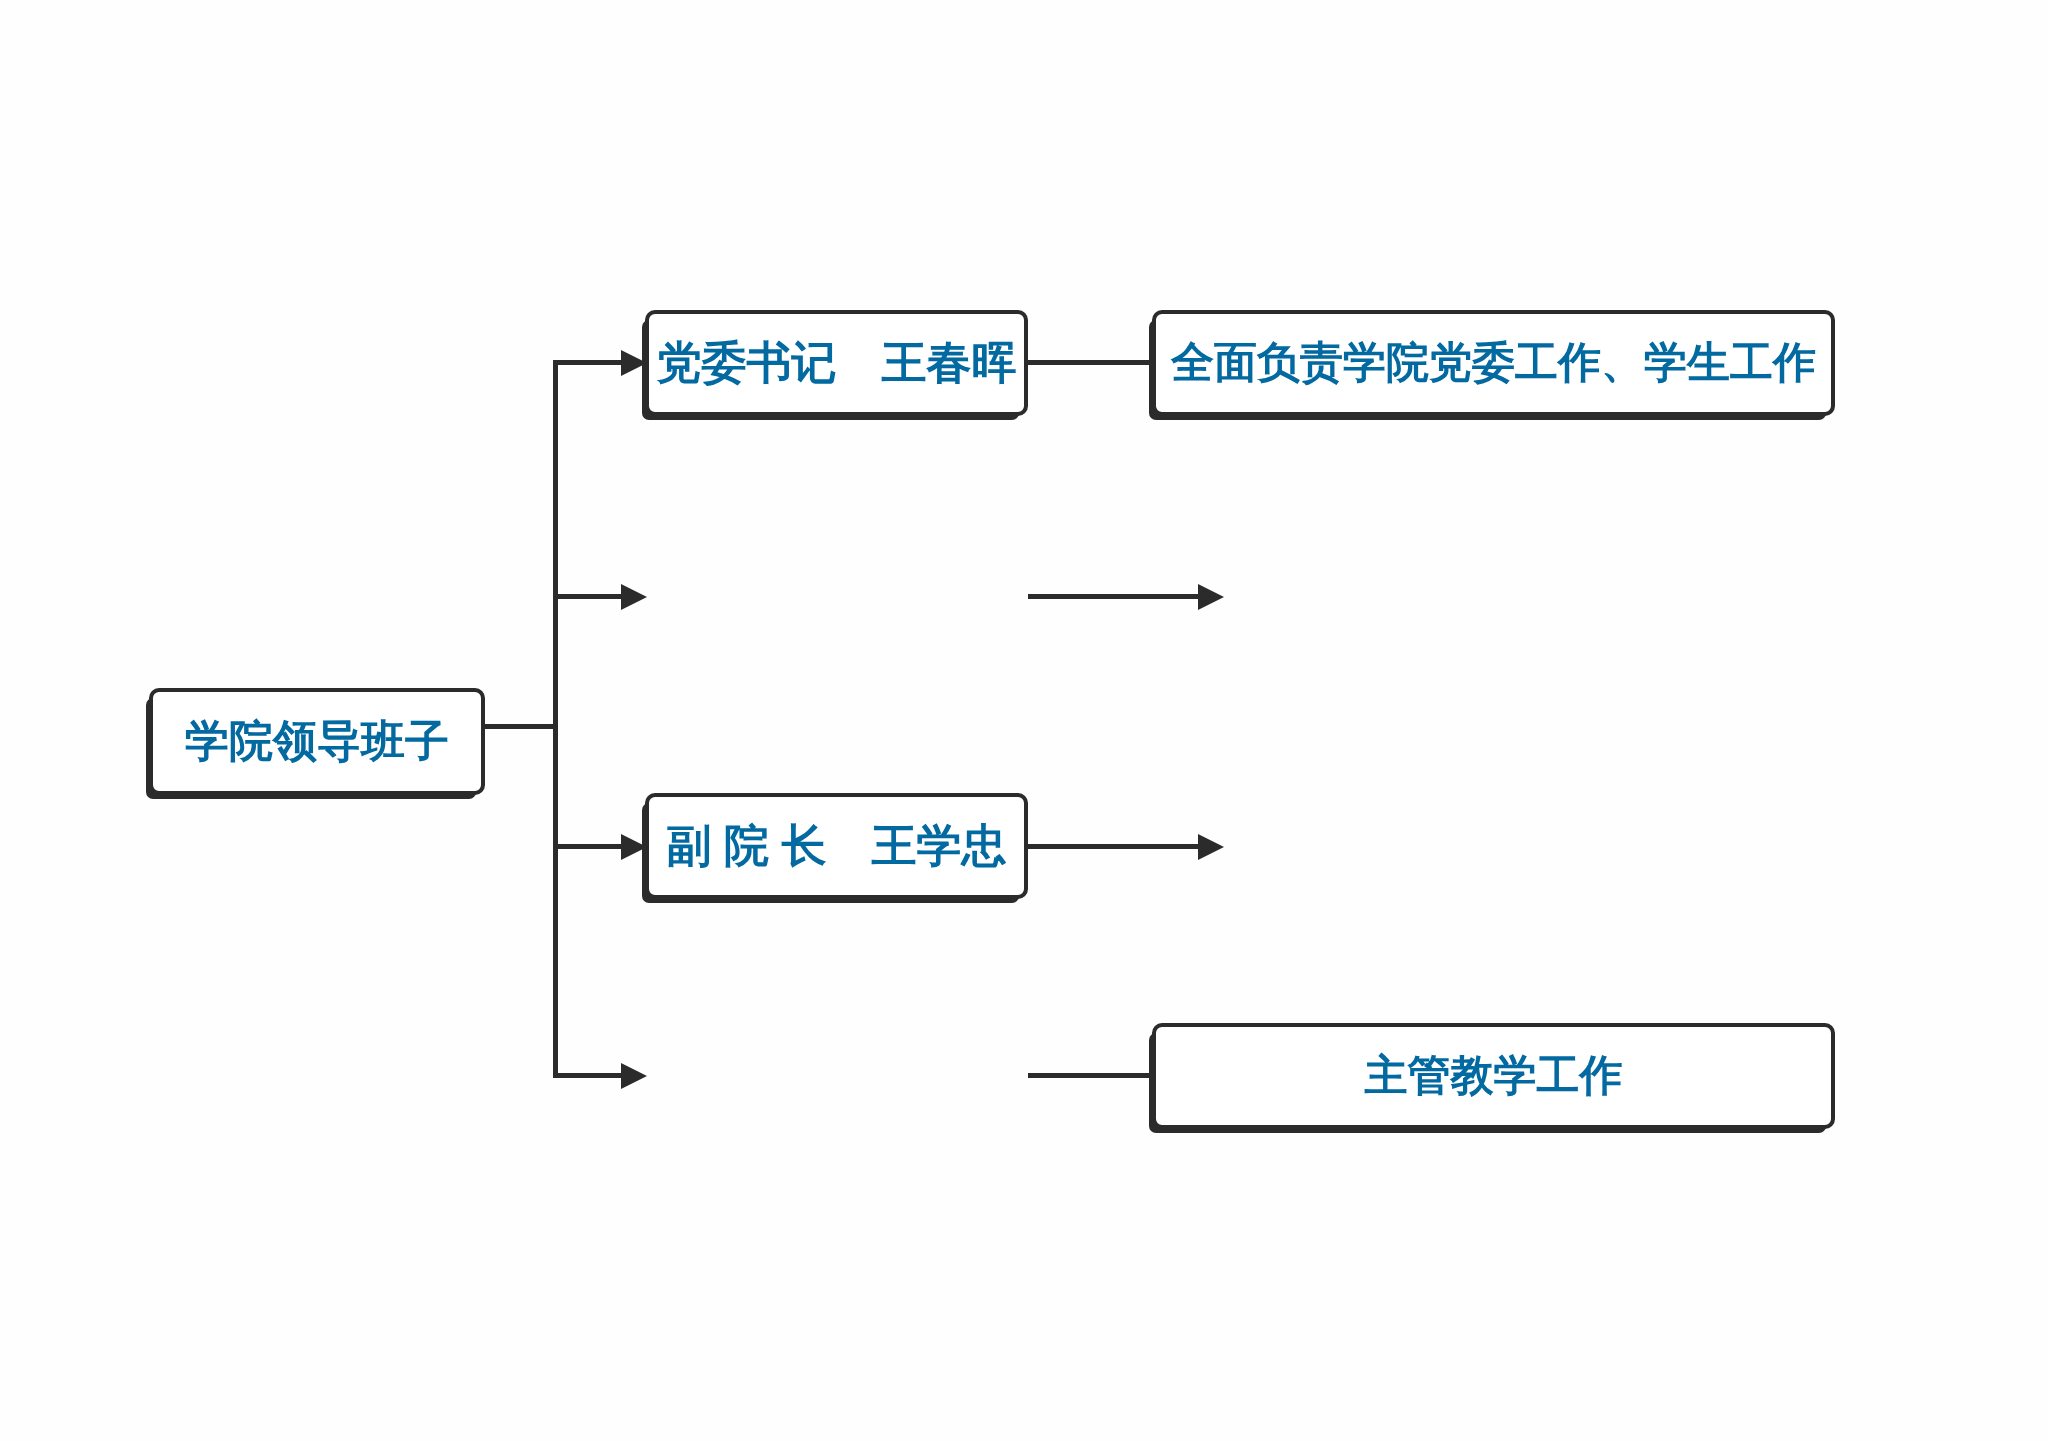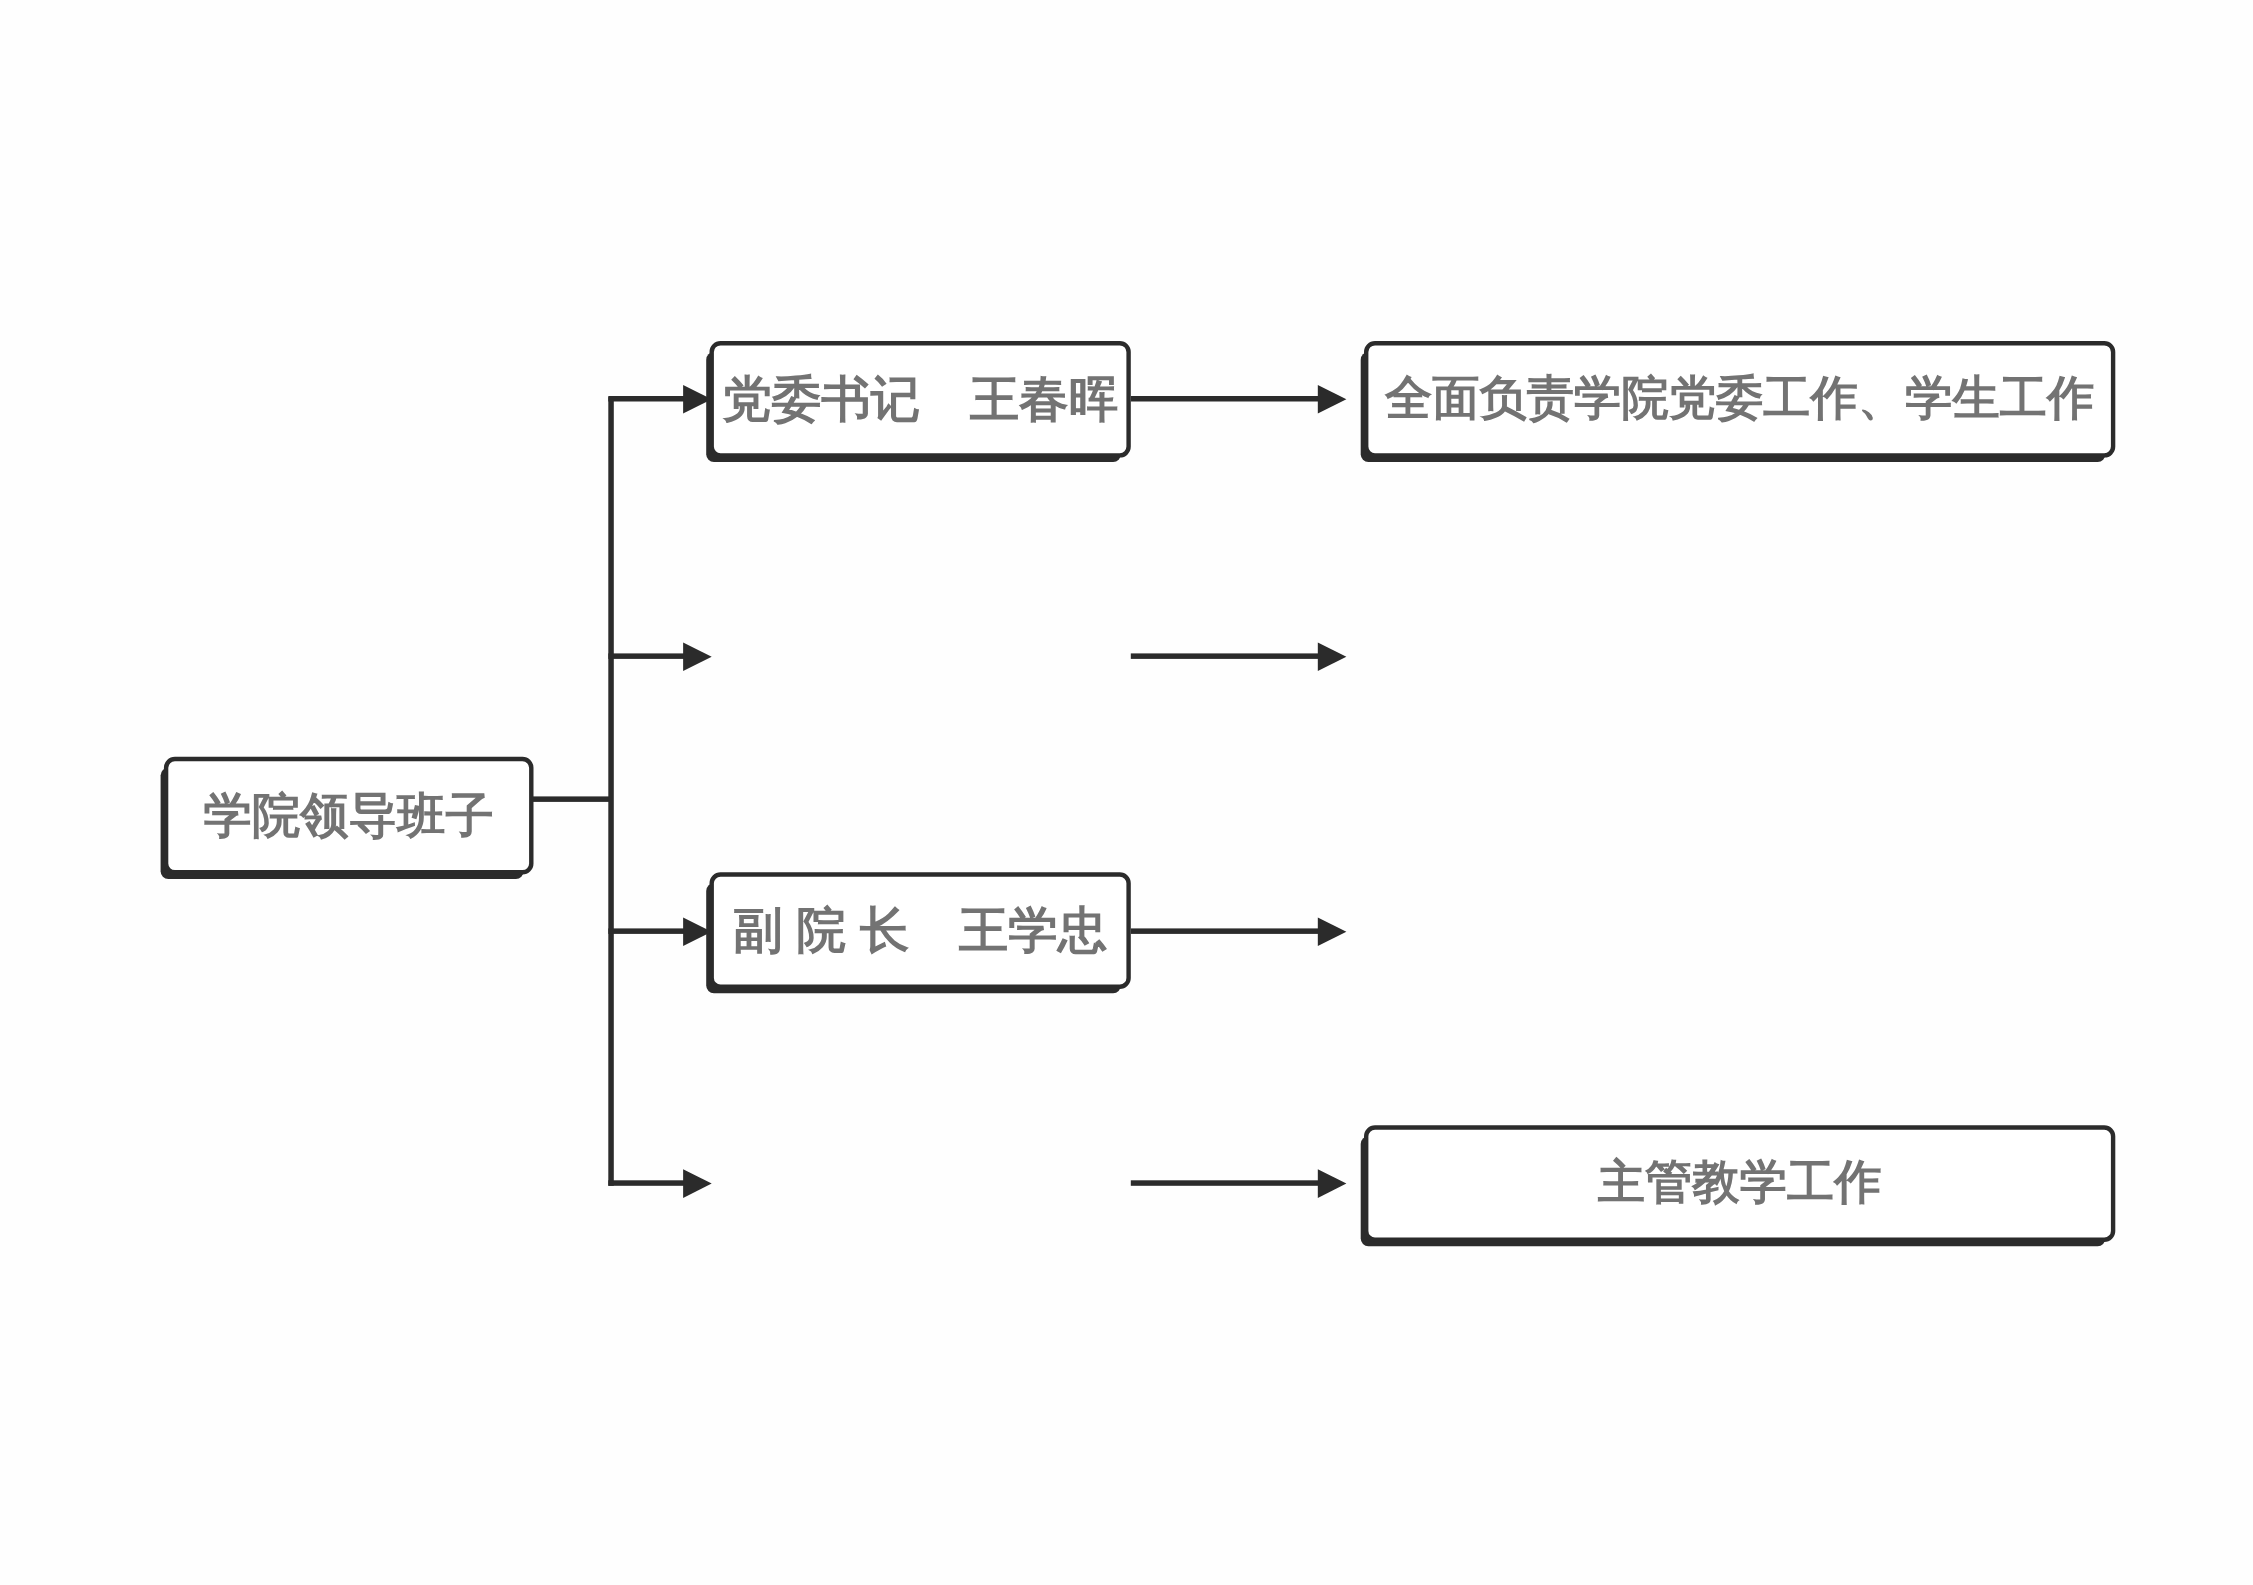--- a/index.html
+++ b/index.html
@@ -19,37 +19,37 @@
     position: absolute;
     box-sizing: border-box;
     background: #ffffff;
     border: 4px solid #2b2b2b;
     border-radius: 10px;
     box-shadow: -6px 7px 0 -3px #2b2b2b;
     display: flex;
     align-items: center;
     justify-content: center;
     font-weight: bold;
-    color: #737373;
+    color: #0369a1;
     text-align: center;
   }
   .root-node {
     left: 149px; top: 688px;
     width: 336px; height: 107px;
     font-size: 44px;
     white-space: nowrap;
   }
   .role-node {
     left: 645px;
     width: 383px; height: 106px;
     font-size: 45px;
     white-space: nowrap;
   }
   .duty-node {
-    left: 1240px;
+    left: 1152px;
     width: 683px; height: 106px;
     font-size: 43px;
     line-height: 1.25;
     padding: 0 12px;
   }
   .row-1 { top: 310px; }
   .row-2 { top: 544px; }
   .row-3 { top: 793px; }
   .row-4 { top: 1023px; }
 

